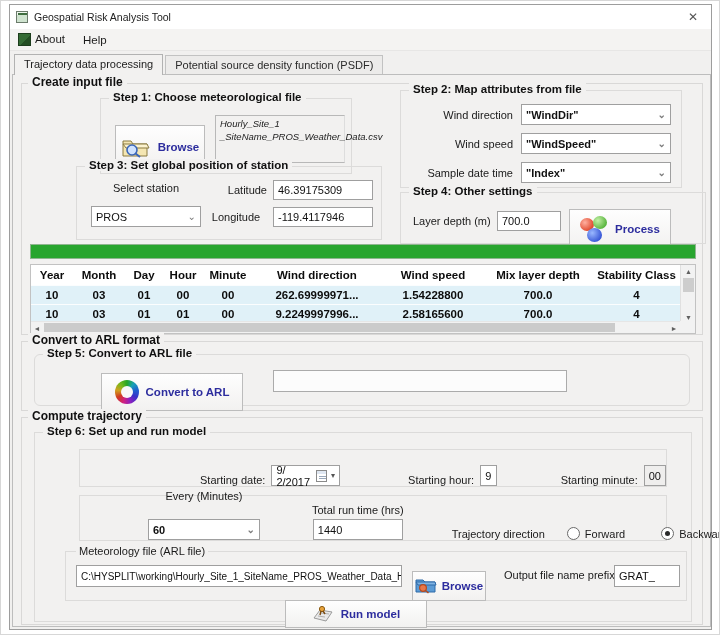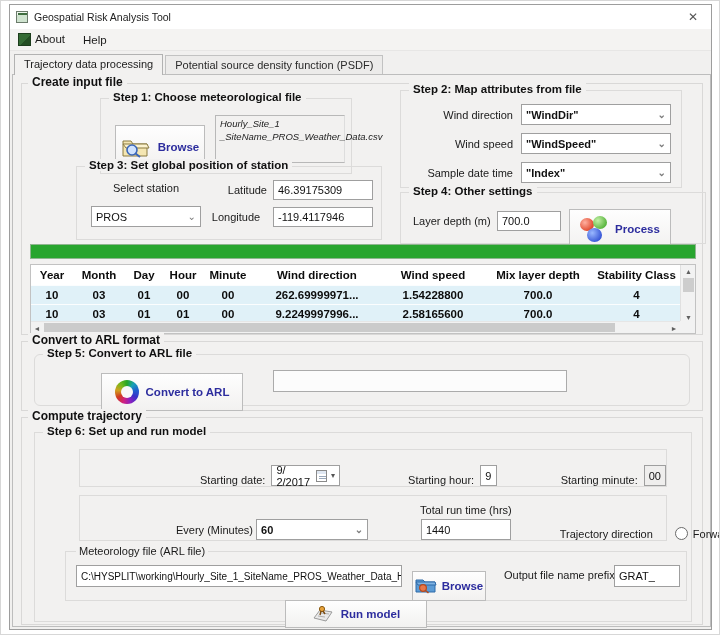--- a/index.html
+++ b/index.html
@@ -254,21 +254,21 @@
             <span class="cal-ico" style="margin-left:auto;"></span>
             <span style="font-size:8px; color:#555;">▾</span>
           </div>
           <span class="lbl" style="margin-left:62px;">Starting hour:</span>
           <div class="input" style="width:78px; height:21px;">9</div>
           <span class="lbl" style="margin-left:58px;">Starting minute:</span>
           <div class="input disabled" style="width:64px; height:21px;">00</div>
         </div>
 
         <div class="rowbox" style="left:44px; top:62px; width:588px; height:46px;">
-          <div style="margin-left:96px; display:flex; flex-direction:row; align-items:flex-start; gap:3px;">
+          <div style="margin-left:68px; display:flex; flex-direction:column; align-items:flex-start; gap:17px;">
             <span class="lbl" style="align-self:center;">Every (Minutes)</span>
             <div class="combo" style="width:112px; height:21px; font-weight:bold;">
               <span>60</span>
               <span class="chev">⌄</span>
             </div>
           </div>
           <div style="margin-left:52px; display:flex; flex-direction:column; align-items:center; gap:3px;">
             <span class="lbl">Total run time (hrs)</span>
             <div class="input" style="width:90px; height:21px;">1440</div>
           </div>

